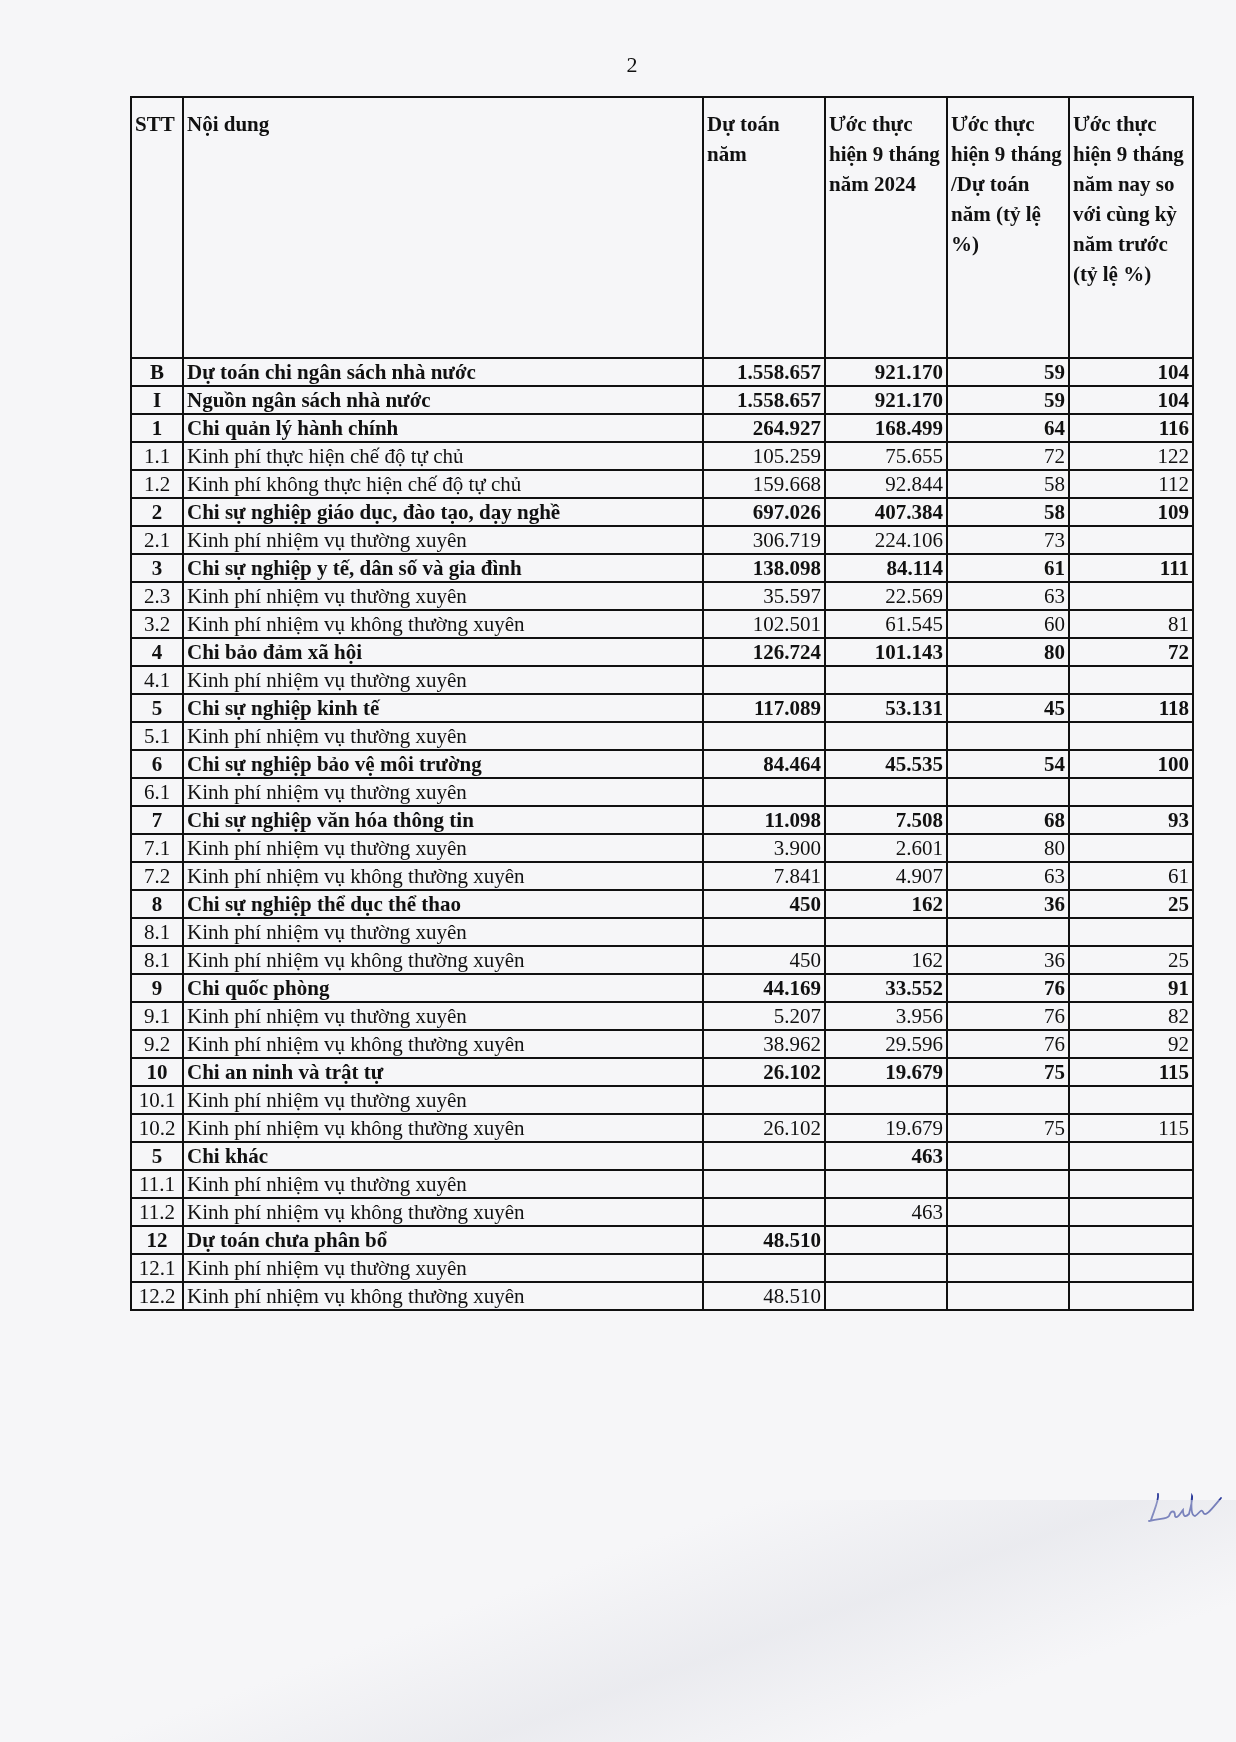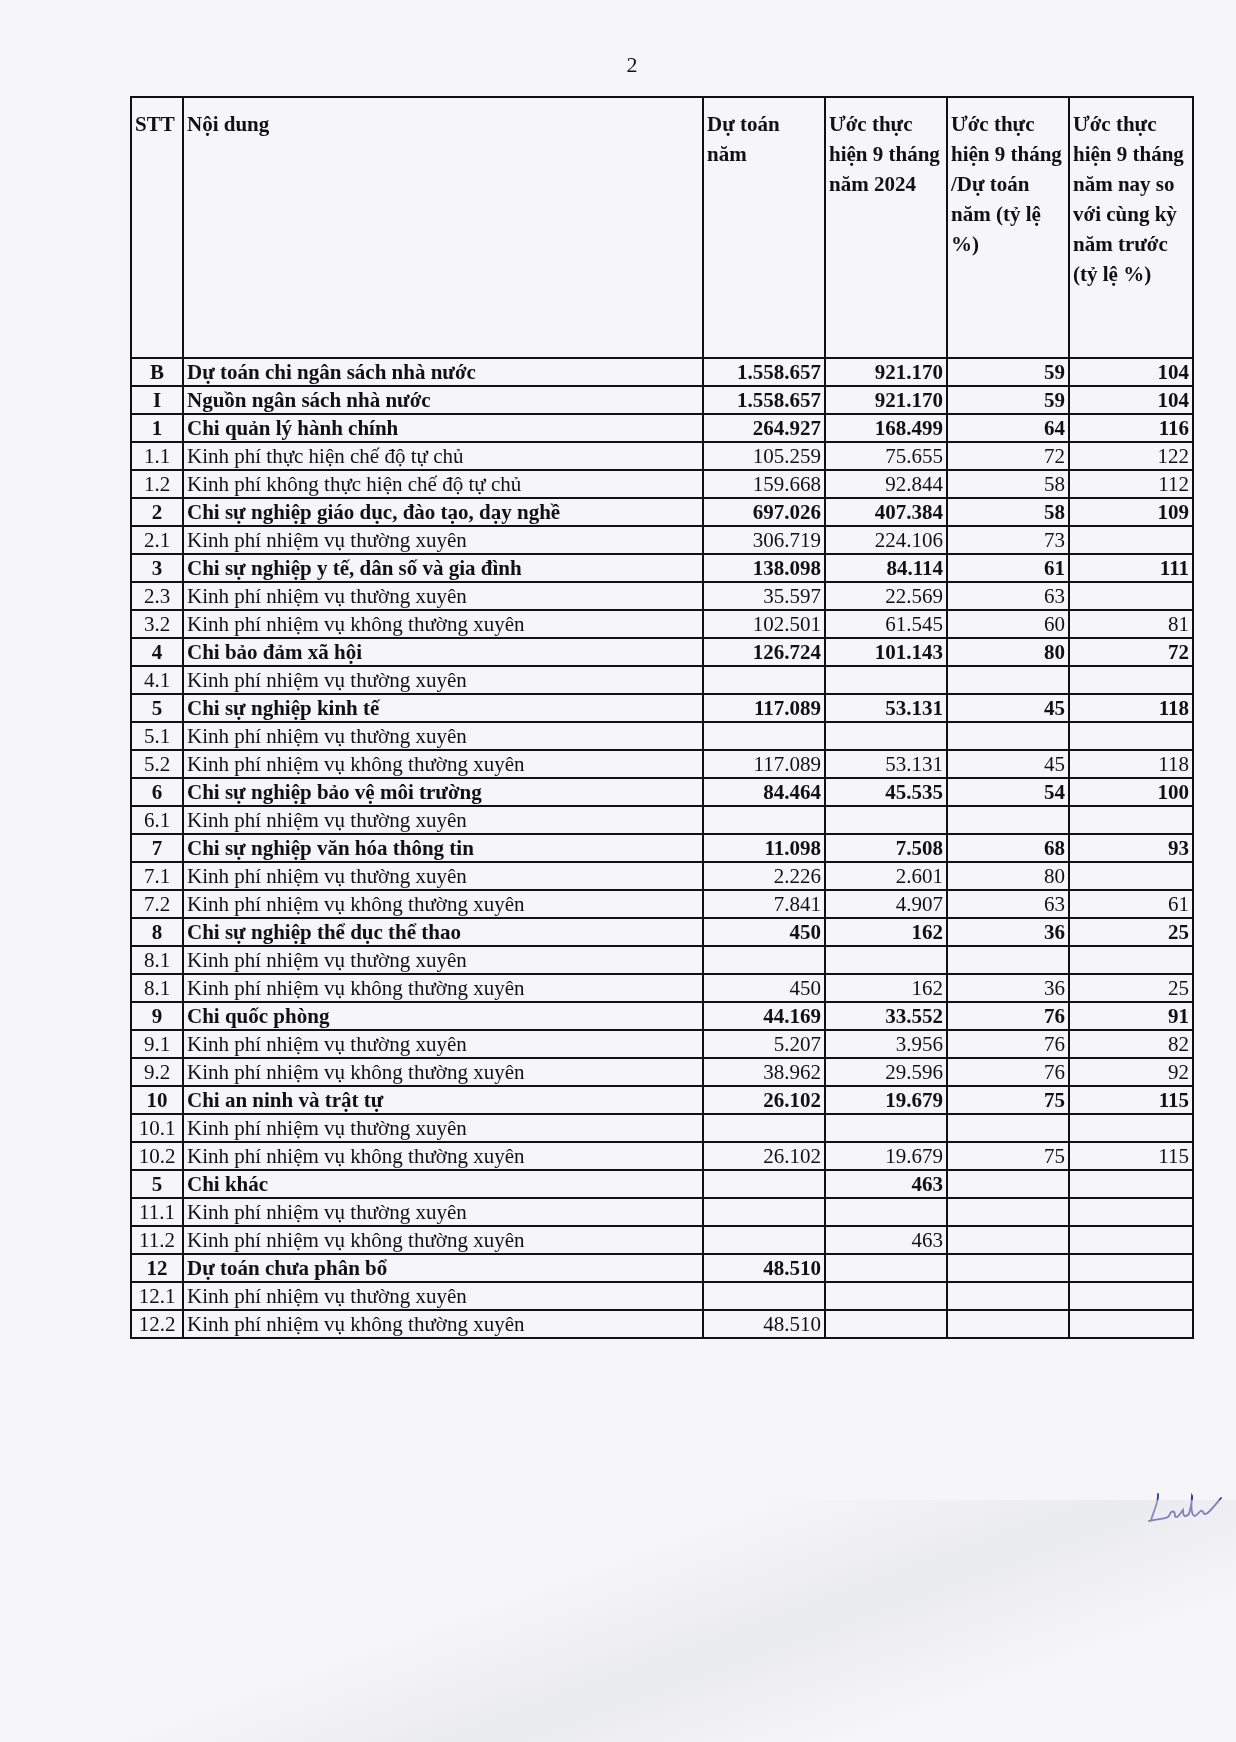--- a/index.html
+++ b/index.html
@@ -189,28 +189,20 @@
         <td class="num">118</td>
       </tr>
       <tr>
         <td class="stt">5.1</td>
         <td>Kinh phí nhiệm vụ thường xuyên</td>
         <td class="num"></td>
         <td class="num"></td>
         <td class="num"></td>
         <td class="num"></td>
       </tr>
-      <tr>
-        <td class="stt">5.2</td>
-        <td>Kinh phí nhiệm vụ không thường xuyên</td>
-        <td class="num">117.089</td>
-        <td class="num">53.131</td>
-        <td class="num">45</td>
-        <td class="num">118</td>
-      </tr>
       <tr class="bold">
         <td class="stt">6</td>
         <td>Chi sự nghiệp bảo vệ môi trường</td>
         <td class="num">84.464</td>
         <td class="num">45.535</td>
         <td class="num">54</td>
         <td class="num">100</td>
       </tr>
       <tr>
         <td class="stt">6.1</td>
@@ -224,21 +216,21 @@
         <td class="stt">7</td>
         <td>Chi sự nghiệp văn hóa thông tin</td>
         <td class="num">11.098</td>
         <td class="num">7.508</td>
         <td class="num">68</td>
         <td class="num">93</td>
       </tr>
       <tr>
         <td class="stt">7.1</td>
         <td>Kinh phí nhiệm vụ thường xuyên</td>
-        <td class="num">2.226</td>
+        <td class="num">3.900</td>
         <td class="num">2.601</td>
         <td class="num">80</td>
         <td class="num"></td>
       </tr>
       <tr>
         <td class="stt">7.2</td>
         <td>Kinh phí nhiệm vụ không thường xuyên</td>
         <td class="num">7.841</td>
         <td class="num">4.907</td>
         <td class="num">63</td>

